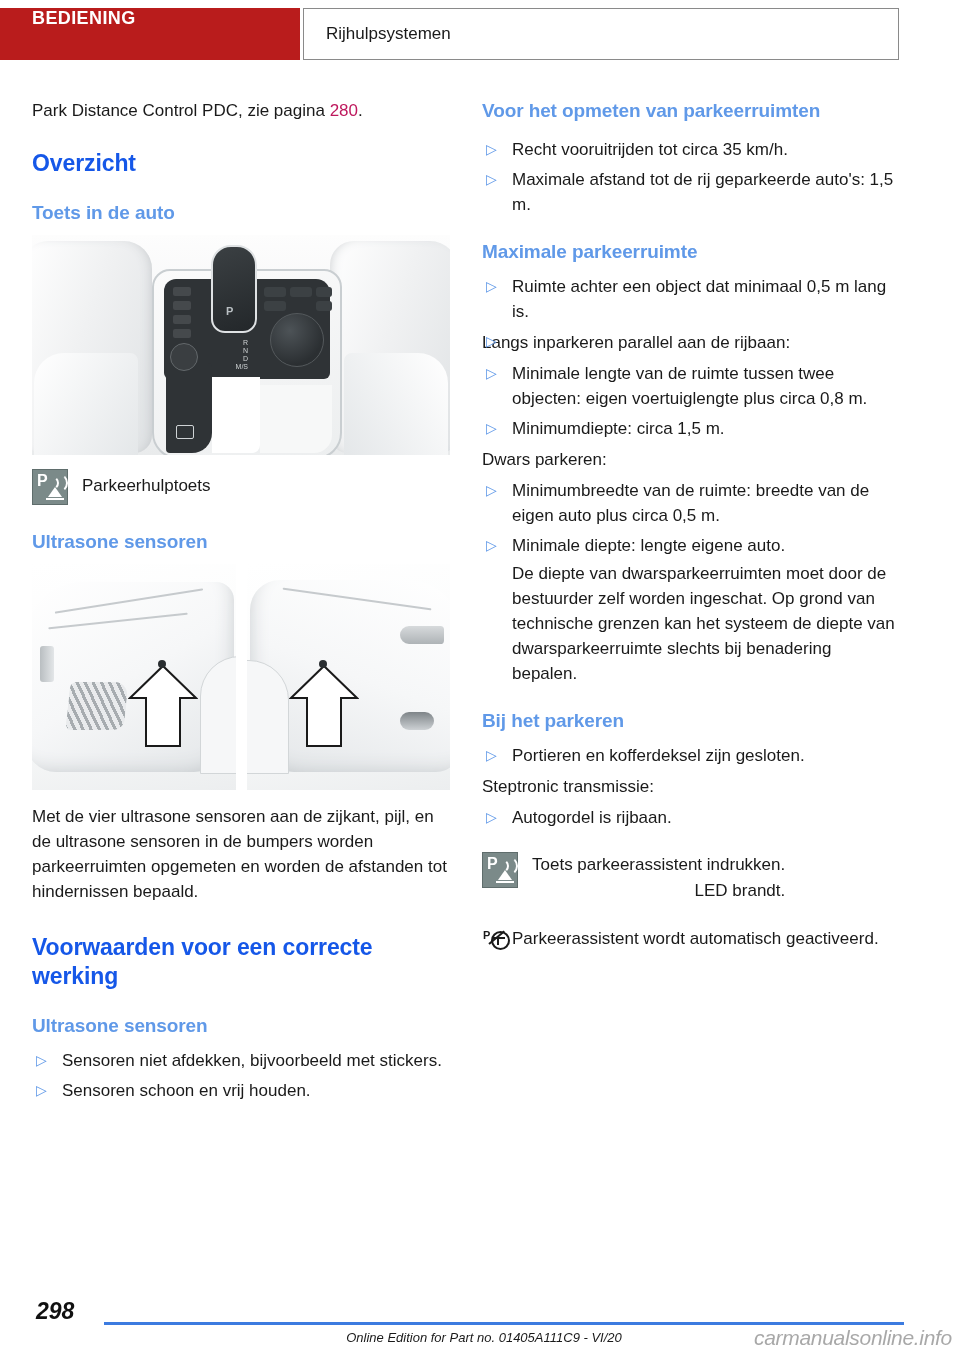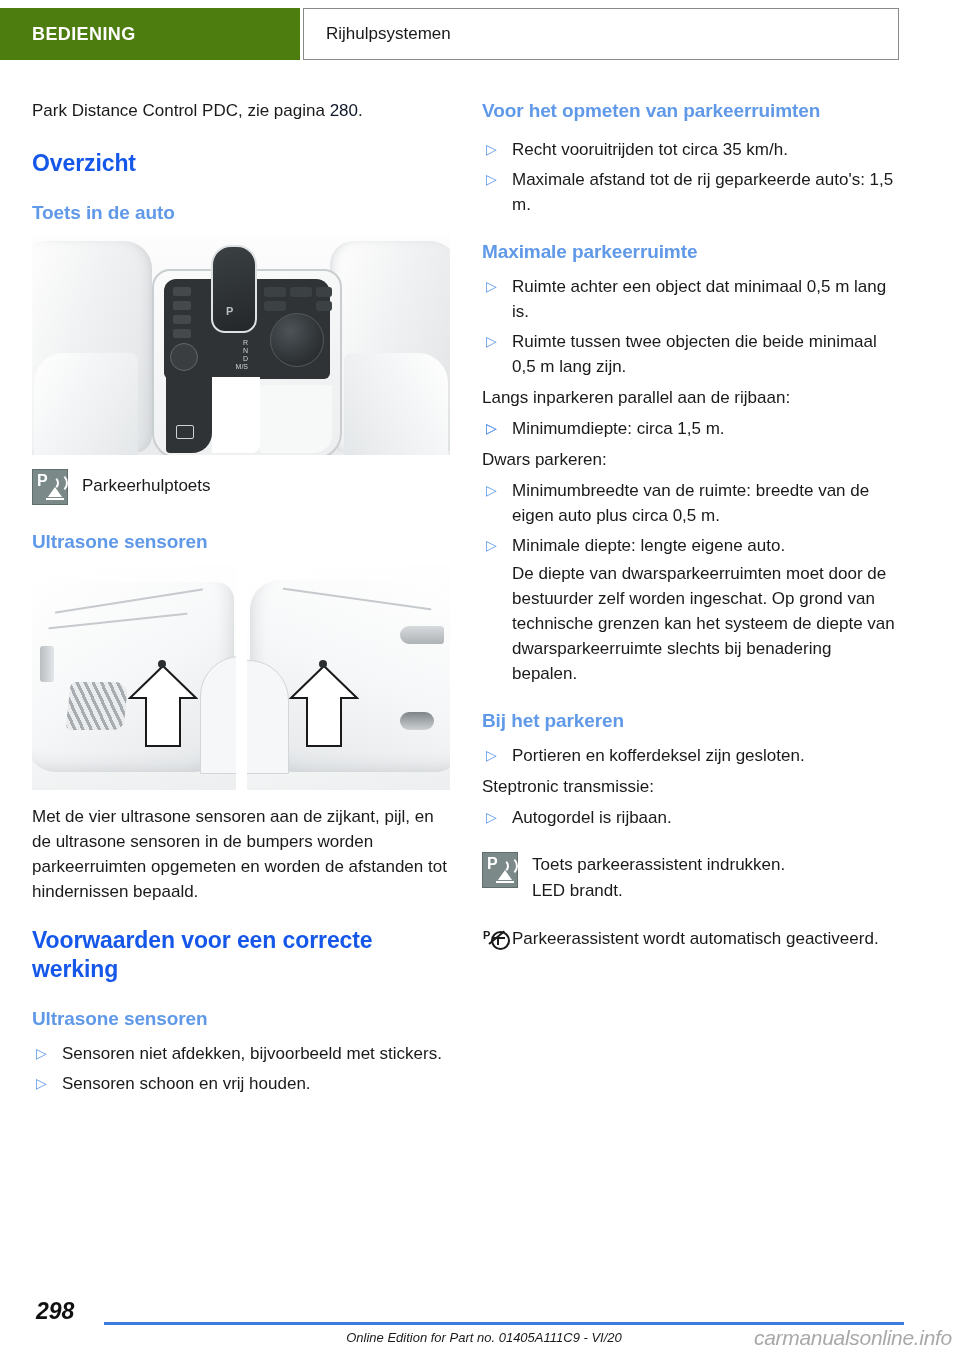--- a/index.html
+++ b/index.html
@@ -23,23 +23,22 @@
     left: 0;
     width: 960px;
     height: 52px;
   }
   .header-tab {
     position: absolute;
     top: 0;
     left: 0;
     width: 300px;
     height: 52px;
-    background: #4d7c0f;
+    background: #b91c1c;
     display: flex;
-    align-items: center;
   }
   .header-tab-label {
     color: #ffffff;
     font-size: 18px;
     font-weight: bold;
     letter-spacing: 0.4px;
     padding-left: 32px;
   }
   .header-box {
     position: absolute;
@@ -68,21 +67,21 @@
   .col-right { left: 482px; }
 
   
   .intro {
     font-size: 17px;
     line-height: 25px;
     color: #1a1a1a;
     margin: 0 0 26px 0;
   }
   .pagelink {
-    color: #0f172a;
+    color: #be185d;
   }
 
   h1.sec {
     font-size: 23px;
     font-weight: bold;
     color: #1557e8;
     margin: 0 0 22px 0;
     line-height: 29px;
     letter-spacing: -0.1px;
   }
@@ -95,21 +94,21 @@
     letter-spacing: -0.1px;
   }
   h2.sub.tight { margin-bottom: 10px; }
 
   p.body {
     font-size: 17px;
     line-height: 25px;
     color: #1a1a1a;
     margin: 0 0 6px 0;
   }
-  p.body.gap   { margin-bottom: 22px; }
+  p.body.gap   { margin-bottom: 29px; }
   p.body.intro-lead { margin-bottom: 6px; }
 
   
   ul.bullets {
     list-style: none;
     margin: 0 0 6px 0;
     padding: 0;
   }
   ul.bullets.gap { margin-bottom: 22px; }
   ul.bullets li {
@@ -405,20 +404,21 @@
   .icon-caption {
     font-size: 17px;
     line-height: 34px;
     color: #1a1a1a;
   }
 
   .icon-row.stacked { align-items: flex-start; margin-bottom: 22px; }
   .icon-row.stacked .icon-texts {
     display: flex;
     flex-direction: column;
+    text-align: right;
   }
   .icon-row.stacked .icon-texts span {
     font-size: 17px;
     line-height: 26px;
     color: #1a1a1a;
   }
 
   
   .wheel-note {
     font-size: 17px;
@@ -622,27 +622,27 @@
   <ul class="bullets gap">
     <li><span class="tri">▷</span><span>Recht vooruitrijden tot circa 35 km/h.</span></li>
     <li><span class="tri">▷</span><span>Maximale afstand tot de rij geparkeerde auto's: 1,5 m.</span></li>
   </ul>
 
   <h2 class="sub tight">Maximale parkeerruimte</h2>
 
 
   <ul class="bullets">
     <li><span class="tri">▷</span><span>Ruimte achter een object dat minimaal 0,5 m lang is.</span></li>
-    <li><span class="tri">▷</span><span>Ruimte tussen twee objecten die beide minimaal 0,5 m lang zijn.</span></li>
+    <li><span class="tri">▷</span></li>
   </ul>
 
   <p class="body intro-lead">Langs inparkeren parallel aan de rijbaan:</p>
 
   <ul class="bullets">
-    <li><span class="tri">▷</span></li>
+    <li><span class="tri">▷</span><span>Minimale lengte van de ruimte tussen twee objecten: eigen voertuiglengte plus circa 0,8 m.</span></li>
     <li><span class="tri">▷</span><span>Minimumdiepte: circa 1,5 m.</span></li>
   </ul>
 
   <p class="body intro-lead">Dwars parkeren:</p>
 
   <ul class="bullets gap">
     <li><span class="tri">▷</span><span>Minimumbreedte van de ruimte: breedte van de eigen auto plus circa 0,5 m.</span></li>
     <li>
       <span class="tri">▷</span>
       <span>Minimale diepte: lengte eigene auto.</span>

